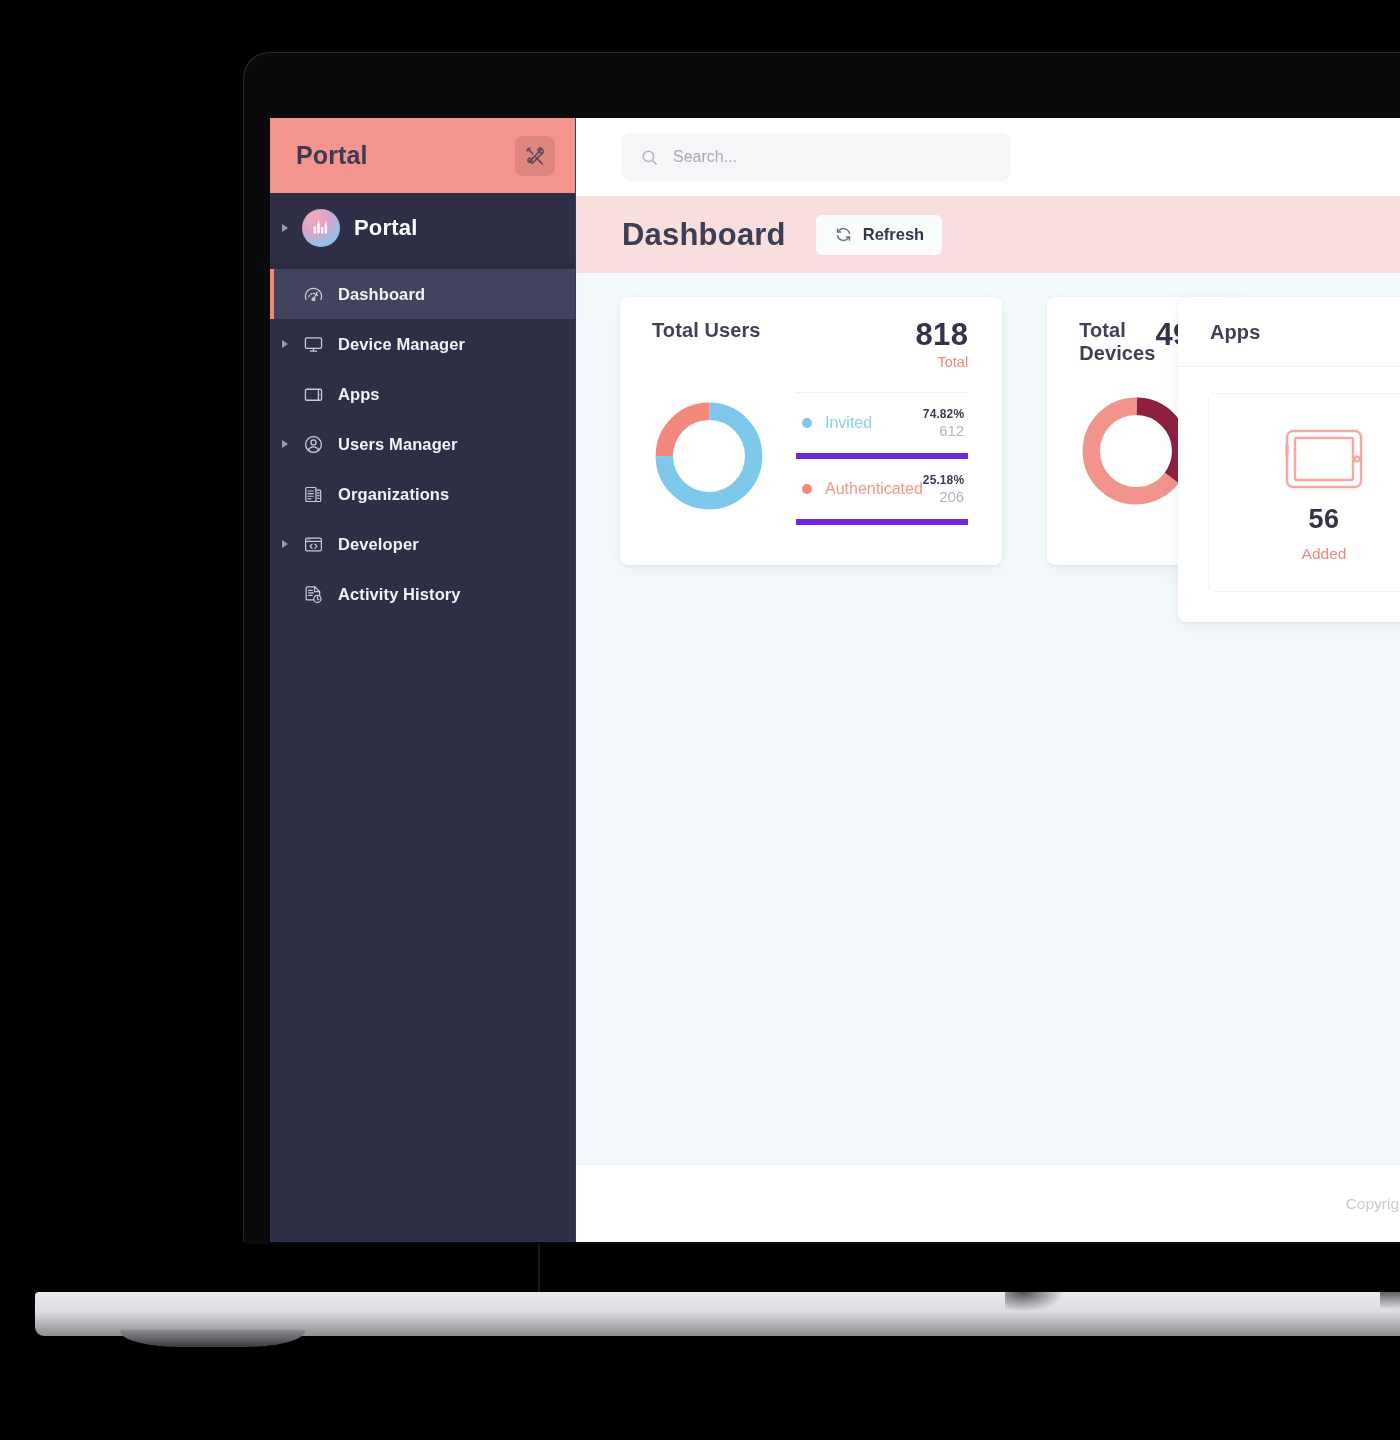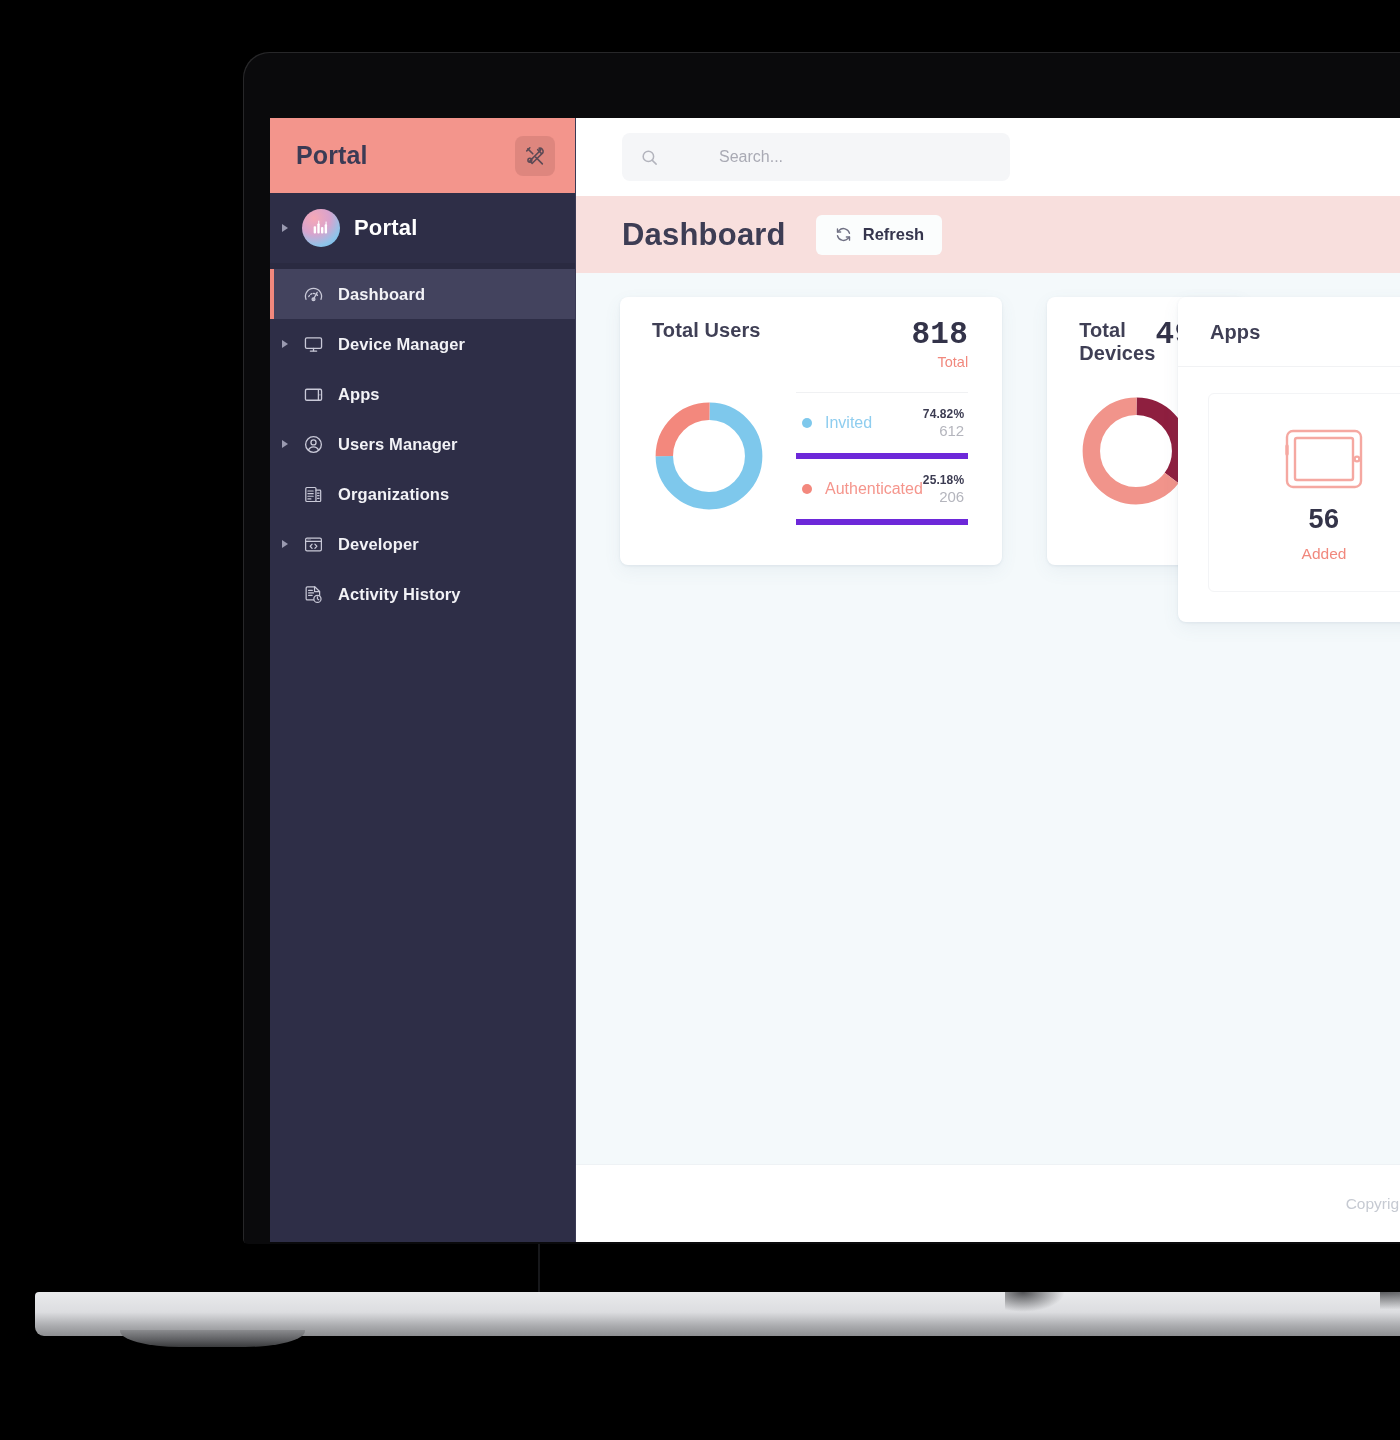--- a/index.html
+++ b/index.html
@@ -202,21 +202,20 @@
     background: #f5f6f8;
     border-radius: 8px;
     display: flex;
     align-items: center;
     padding: 0 18px;
     gap: 14px;
   }
   #search-box .search-text {
     font-size: 16px;
     color: #a9aab4;
-    margin-left: 46px;
   }
 
   #pagebar {
     height: 77px;
     background: #f8dfdd;
     display: flex;
     align-items: center;
     padding-left: 46px;
     gap: 30px;
   }
@@ -268,21 +267,20 @@
     color: #3f3f55;
     letter-spacing: 0.1px;
   }
   .card-total { text-align: right; }
   .card-total .total-value {
     font-size: 31px;
     font-weight: 700;
     color: #333349;
     line-height: 1.05;
     letter-spacing: 0.3px;
-    font-family: Liberation Mono, monospace;
   }
   .card-total .total-label {
     font-size: 14.5px;
     color: #f1887d;
     margin-top: 2px;
   }
 
   .card-body {
     display: flex;
     align-items: center;

